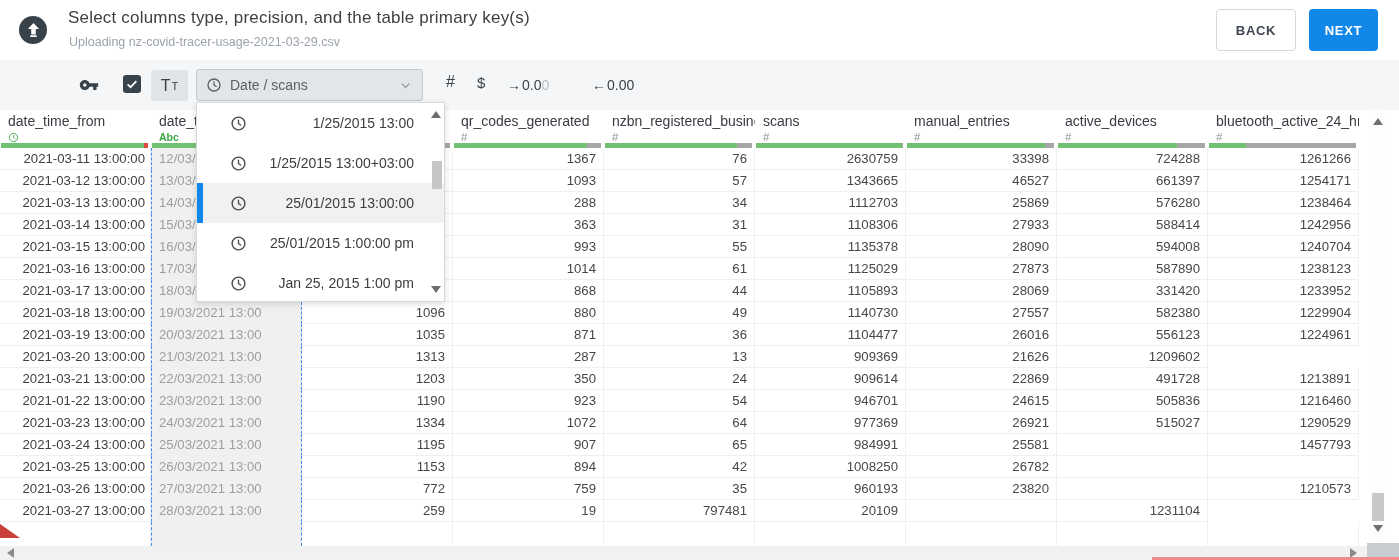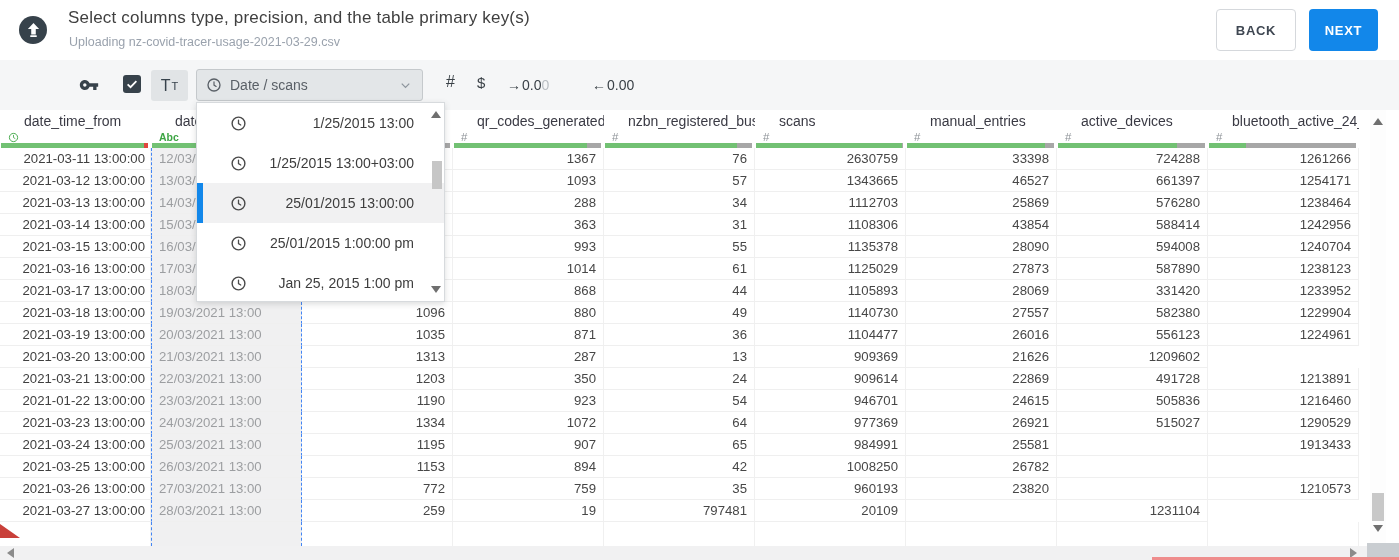--- a/index.html
+++ b/index.html
@@ -41,21 +41,21 @@
   .tb-cur{left:477px;font-size:15px;top:14px;}
   .tb-prec{position:absolute;top:17px;font-size:14px;color:#3a4147;cursor:pointer;white-space:nowrap;}
   .tb-inc{left:507px;}
   .tb-dec{left:592px;}
   .tb-prec .arr{margin-right:1px;}
   .tb-prec .ghost{color:#b9bec3;}
 
   
   .grid-header{position:absolute;top:110px;left:0;width:1359px;height:38px;display:flex;background:#fff;}
   .col-head{width:151px;flex:0 0 151px;position:relative;box-sizing:border-box;cursor:pointer;}
-  .col-name{padding:3px 2px 0 8px;font-size:14px;color:#3a3a44;white-space:nowrap;overflow:hidden;margin-left:16px;}
+  .col-name{padding:3px 2px 0 8px;font-size:14px;color:#3a3a44;white-space:nowrap;overflow:hidden;}
   .col-type{padding:3px 0 0 8px;height:13px;line-height:11px;}
   .type-text{color:#3da544;font-weight:bold;font-size:10.5px;}
   .type-num{color:#8f9499;font-size:11.5px;}
   .type-clock{width:11px;height:11px;color:#3da544;}
   .col-bar{position:absolute;left:1px;right:3px;bottom:0;height:5px;display:flex;}
   .col-bar .seg{height:100%;}
   .grid-body{position:absolute;top:148px;left:0;width:1359px;background:#fff;}
   .row{display:flex;height:22px;}
   .cell{width:151px;flex:0 0 151px;box-sizing:border-box;font-size:13.2px;line-height:21px;color:#474747;
         text-align:right;padding-right:7px;border-right:1px solid #f0f0f0;border-bottom:1px solid #efefef;
@@ -258,21 +258,21 @@
         <div class="cell c7">576280</div>
         <div class="cell c8">1238464</div>
       </div>
       <div class="row">
         <div class="cell c0">2021-03-14 13:00:00</div>
         <div class="cell c1 sel-col">15/03/2021 13:00</div>
         <div class="cell c2"></div>
         <div class="cell c3">363</div>
         <div class="cell c4">31</div>
         <div class="cell c5">1108306</div>
-        <div class="cell c6">43854</div>
+        <div class="cell c6">27933</div>
         <div class="cell c7">588414</div>
         <div class="cell c8">1242956</div>
       </div>
       <div class="row">
         <div class="cell c0">2021-03-15 13:00:00</div>
         <div class="cell c1 sel-col">16/03/2021 13:00</div>
         <div class="cell c2"></div>
         <div class="cell c3">993</div>
         <div class="cell c4">55</div>
         <div class="cell c5">1135378</div>
@@ -369,21 +369,21 @@
       </div>
       <div class="row">
         <div class="cell c0">2021-03-24 13:00:00</div>
         <div class="cell c1 sel-col">25/03/2021 13:00</div>
         <div class="cell c2">1195</div>
         <div class="cell c3">907</div>
         <div class="cell c4">65</div>
         <div class="cell c5">984991</div>
         <div class="cell c6">25581</div>
         <div class="cell c7"></div>
-        <div class="cell c8">1913433</div>
+        <div class="cell c8">1457793</div>
       </div>
       <div class="row">
         <div class="cell c0">2021-03-25 13:00:00</div>
         <div class="cell c1 sel-col">26/03/2021 13:00</div>
         <div class="cell c2">1153</div>
         <div class="cell c3">894</div>
         <div class="cell c4">42</div>
         <div class="cell c5">1008250</div>
         <div class="cell c6">26782</div>
         <div class="cell c7"></div>

